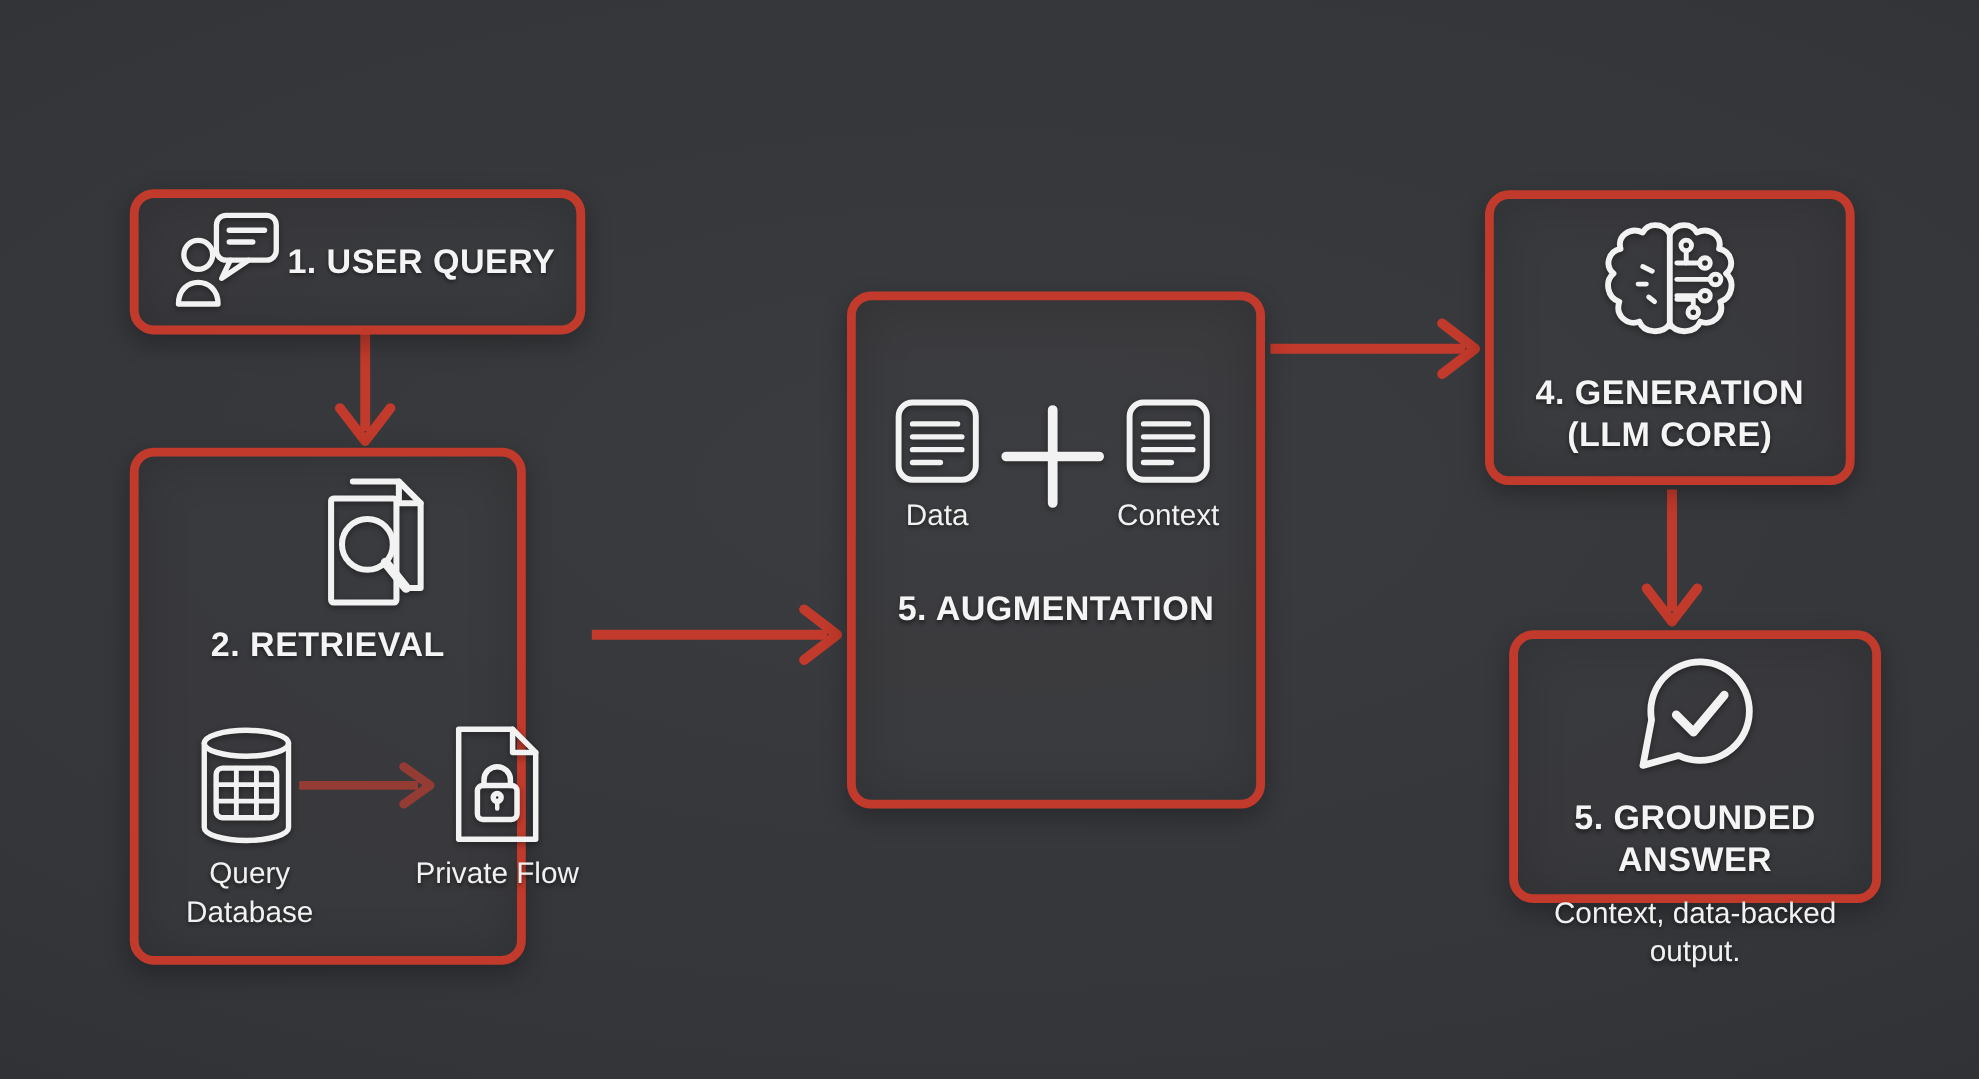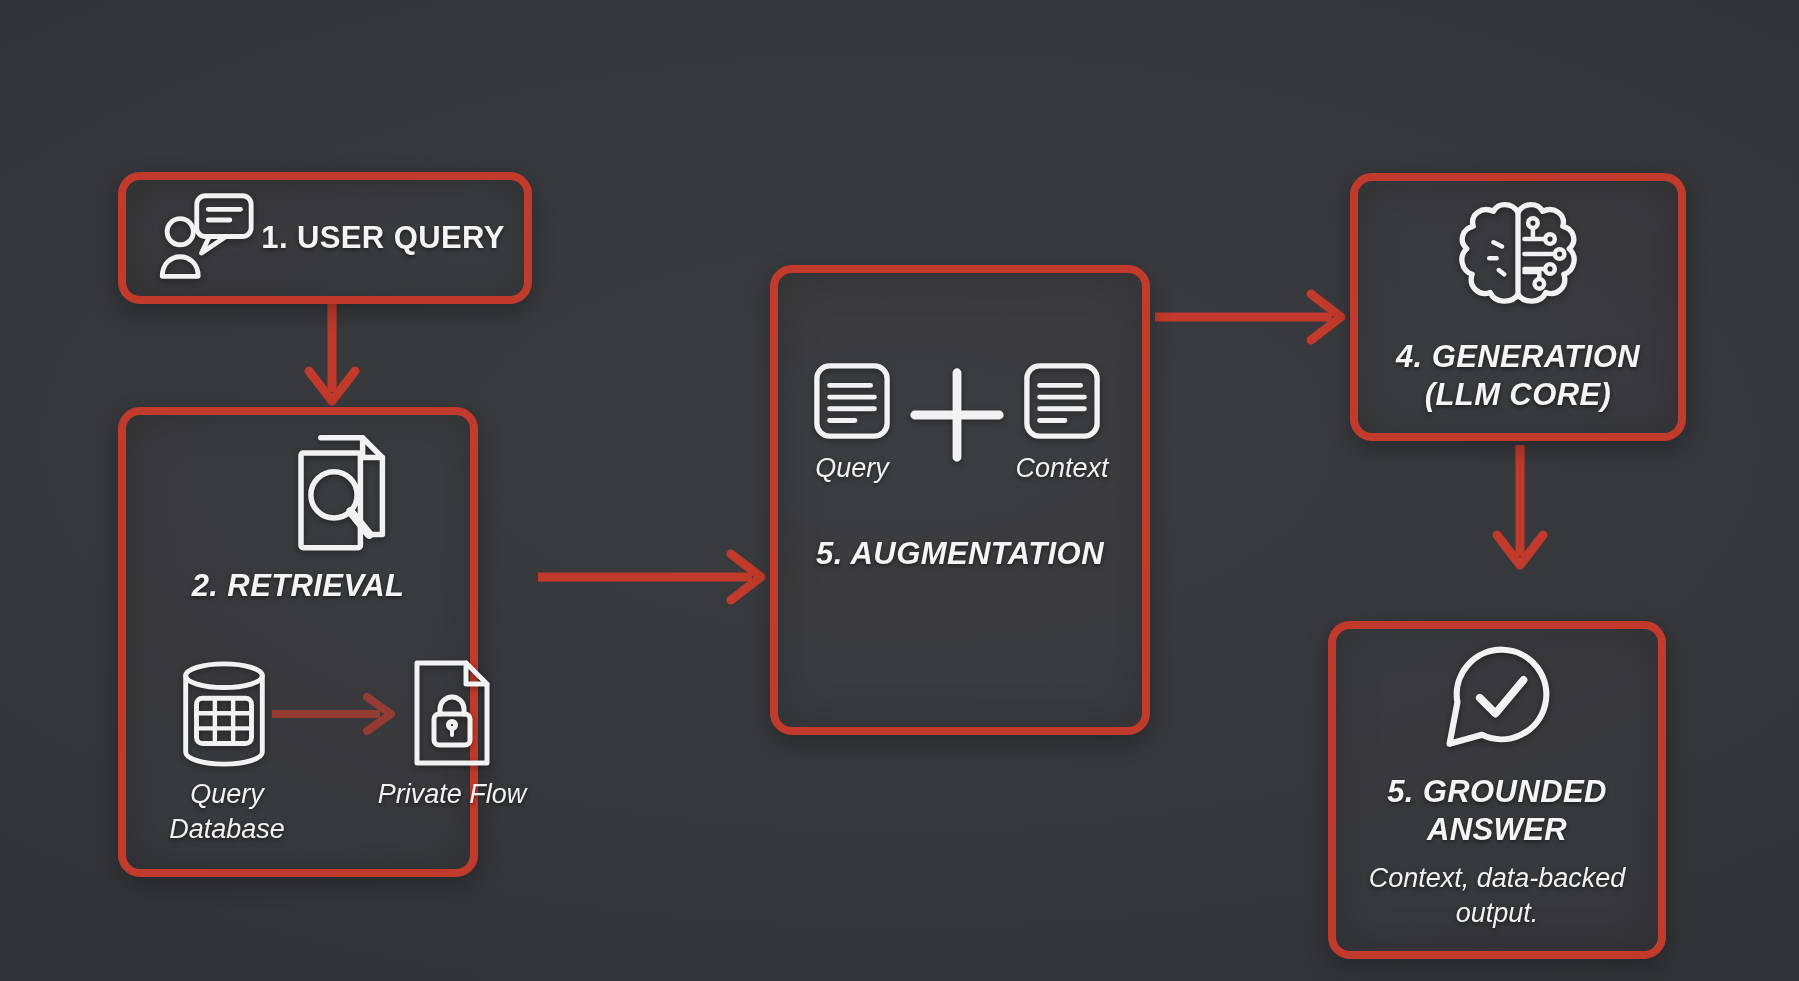--- a/index.html
+++ b/index.html
@@ -45,28 +45,28 @@
   .subtext {
     font-size: 27px;
     font-weight: 400;
     line-height: 1.3;
     text-align: center;
     color: #f1f1f1;
     text-shadow: 0 2px 4px rgba(0,0,0,0.5);
   }
   .icon { position: absolute; color: #f2f2f2; filter: drop-shadow(0 2px 3px rgba(0,0,0,0.4)); }
   .icon svg { width: 100%; height: 100%; display: block; }
-  .abs { position: absolute; font-style: italic; }
+  .abs { position: absolute; }
 
   
   #node-user-query    { left: 118px; top: 172px; width: 414px; height: 132px; display: flex; align-items: center; }
   #node-retrieval     { left: 118px; top: 407px; width: 360px; height: 470px; }
   #node-augmentation  { left: 770px; top: 265px; width: 380px; height: 470px; }
   #node-generation    { left: 1350px; top: 173px; width: 336px; height: 268px; }
-  #node-grounded      { left: 1328px; top: 573px; width: 338px; height: 338px; margin-top: 48px; }
+  #node-grounded      { left: 1372px; top: 573px; width: 338px; height: 248px; }
 
   #node-user-query .icon      { position: static; width: 102px; height: 96px; margin-left: 28px; flex: none; }
   #node-user-query .heading   { flex: 1; padding-right: 14px; }
 
   .arrows { position: absolute; left: 0; top: 0; pointer-events: none; }
   .arrows path { stroke: var(--accent); fill: none; }
   .arrows .shaft  { stroke-width: 9px; stroke-linecap: butt; }
   .arrows .head   { stroke-width: 9px; stroke-linecap: round; stroke-linejoin: round; }
   .arrows .shaft-sm { stroke-width: 8px; }
   .arrows .head-sm  { stroke-width: 8px; stroke-linecap: round; stroke-linejoin: round; }
@@ -180,21 +180,21 @@
       <svg viewBox="0 0 80 80">
         <g fill="none" stroke="currentColor" stroke-width="5.5" stroke-linecap="round" stroke-linejoin="round">
           <rect x="4" y="4" width="72" height="72" rx="13"></rect>
           <path d="M17,24 H59" stroke-width="5"></path>
           <path d="M17,36 H63" stroke-width="5"></path>
           <path d="M17,48 H63" stroke-width="5"></path>
           <path d="M17,60 H43" stroke-width="5"></path>
         </g>
       </svg>
     </div>
-    <div class="subtext abs" style="left:14px; top:178px; width:120px;">Query</div>
+    <div class="subtext abs" style="left:14px; top:178px; width:120px;">Data</div>
     <div class="subtext abs" style="left:224px; top:178px; width:120px;text-align:center;">Context</div>
     <div class="heading abs" style="left:0; top:262px; width:100%;">5. AUGMENTATION</div>
   </div>
 
   <div class="node" id="node-generation">
     <div class="icon abs" style="left:96px; top:14px; width:128px; height:118px;">
       <svg viewBox="0 0 120 106">
         <g fill="none" stroke="currentColor" stroke-width="5" stroke-linecap="round" stroke-linejoin="round">
           <path d="M60,14 C54,4 41,5 37,13 C26,8 15,16 18,27 C8,29 4,41 12,48 C4,55 7,69 17,72 C13,84 24,93 34,89 C38,99 54,100 60,91"></path>
           <path d="M60,14 C66,4 79,5 83,13 C94,8 105,16 102,27 C112,29 116,41 108,48 C116,55 113,69 103,72 C107,84 96,93 86,89 C82,99 66,100 60,91"></path>

